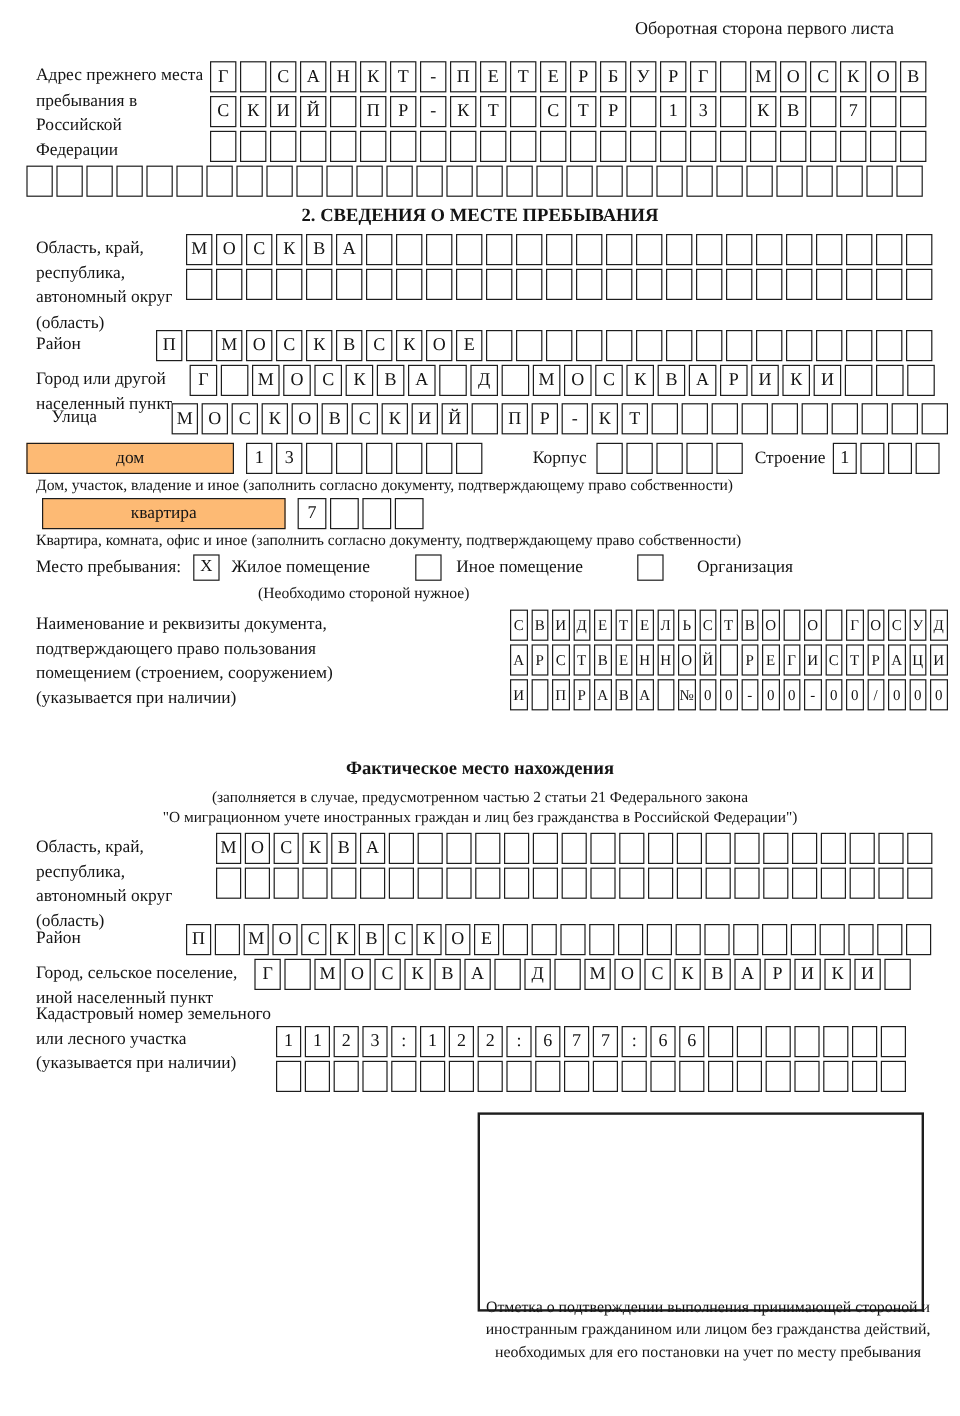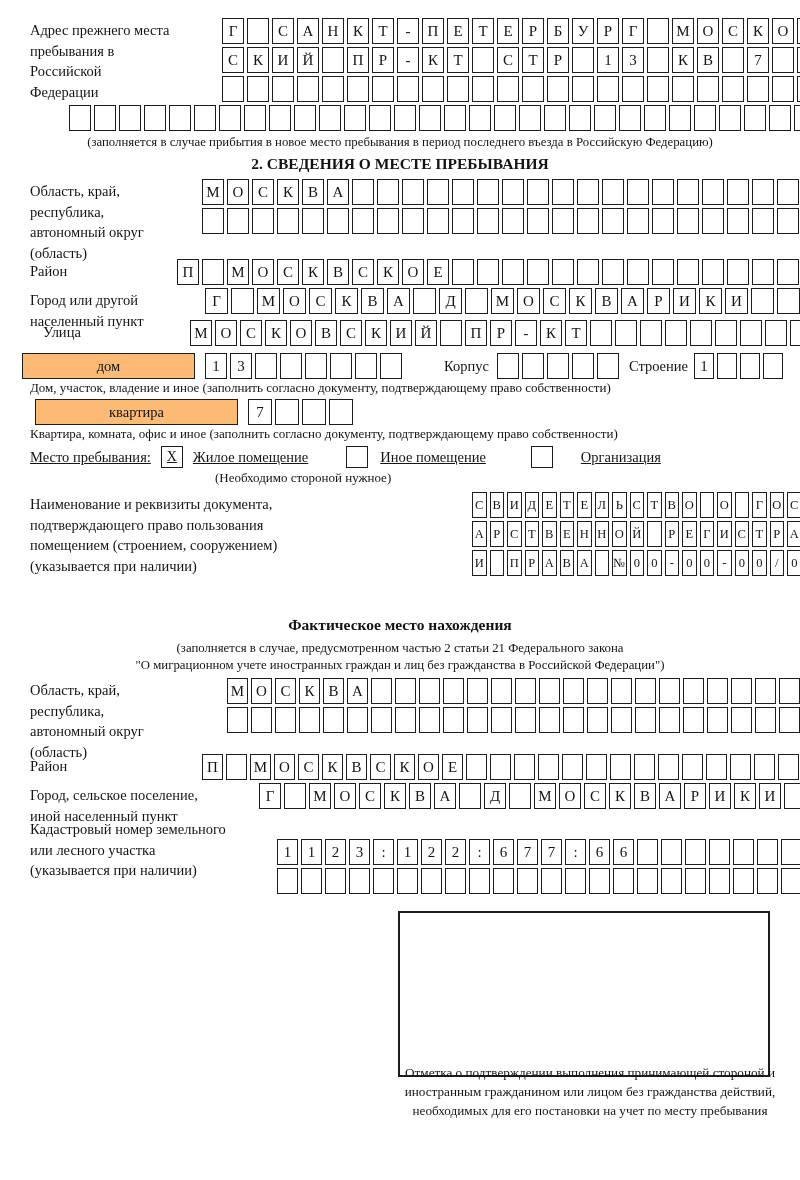--- a/index.html
+++ b/index.html
@@ -1,21 +1,21 @@
 <!DOCTYPE html>
 <html><head>
 <meta charset="utf-8">
 <style>
   html,body{margin:0;padding:0;background:#fff;}
   .page{
     width:800px;height:1180px;position:relative;overflow:hidden;background:#fff;
     font-family:"Liberation Serif","DejaVu Serif",serif;color:#141414;
   }
   .hdr{ text-align:right;padding:16px 55px 0 0;font-size:15px;}
-  .blk{position:relative;padding-left:47px;}
+  .blk{position:relative;}
   .lbl{position:absolute;left:30px;top:2px;font-size:14.5px;line-height:20.5px;}
   .grid{display:flex;gap:3px;margin-bottom:3px;}
   .cell{
     height:26px;border:1.6px solid #1d1d1d;box-sizing:border-box;flex:0 0 auto;
     display:flex;align-items:center;justify-content:center;font-size:15px;line-height:1;background:#fff;
   }
   .cw22 .cell{width:22px;}
   .cw21 .cell{width:21px;}
   .cw23 .cell{width:23px;}
   .cw24 .cell{width:24px;}
@@ -34,20 +34,21 @@
   }
   .inl{font-size:14.5px;}
   .stamp-box{position:absolute;left:398px;top:4px;width:368px;height:162px;border:2px solid #1d1d1d;background:#fff;}
   .stamp-cap{position:absolute;left:388px;top:156px;width:404px;text-align:center;font-size:13.2px;line-height:19px;}
 </style>
 </head>
 <body>
 
 <div class="page">
 
+  <div class="hdr">Оборотная сторона первого листа</div>
 
   <div class="blk" style="margin-top:18px;height:116px;">
     <div class="lbl" style="width:142px;">Адрес прежнего места пребывания в Российской Федерации</div>
     <div class="grid cw22" style="margin-left:175px;">
         <span class="cell filled">Г</span>
         <span class="cell"></span>
         <span class="cell filled">С</span>
         <span class="cell filled">А</span>
         <span class="cell filled">Н</span>
         <span class="cell filled">К</span>
@@ -148,21 +149,20 @@
         <span class="cell"></span>
         <span class="cell"></span>
         <span class="cell"></span>
         <span class="cell"></span>
         <span class="cell"></span>
         <span class="cell"></span>
         <span class="cell"></span>
         <span class="cell"></span>
       </div>
   </div>
-  <div class="note-c">(заполняется в случае прибытия в новое место пребывания в период последнего въезда в Российскую Федерацию)</div>
 
   <div class="h2">2. СВЕДЕНИЯ О МЕСТЕ ПРЕБЫВАНИЯ</div>
 
   <div class="blk" style="height:80px;">
     <div class="lbl" style="width:122px;">Область, край, республика, автономный округ (область)</div>
     <div class="grid cw22" style="margin-left:155px;">
         <span class="cell filled">М</span>
         <span class="cell filled">О</span>
         <span class="cell filled">С</span>
         <span class="cell filled">К</span>
@@ -345,21 +345,21 @@
     <div class="boxlbl" style="width:203px;">квартира</div>
     <div class="grid cw24" style="margin:0 0 0 10px;">
         <span class="cell filled">7</span>
         <span class="cell"></span>
         <span class="cell"></span>
         <span class="cell"></span>
       </div>
   </div>
   <div class="cap">Квартира, комната, офис и иное (заполнить согласно документу, подтверждающему право собственности)</div>
 
-  <div style="display:flex;align-items:center;margin:4px 0 2px 30px;text-decoration:underline;">
+  <div style="display:flex;align-items:center;margin:4px 0 2px 30px;">
     <span class="inl">Место пребывания:</span>
     <span class="chk" style="margin-left:10px;">X</span>
     <span class="inl" style="margin-left:10px;">Жилое помещение</span>
     <span class="chk" style="margin-left:38px;"></span>
     <span class="inl" style="margin-left:12px;">Иное помещение</span>
     <span class="chk" style="margin-left:45px;"></span>
     <span class="inl" style="margin-left:28px;">Организация</span>
   </div>
   <div style="margin-left:215px;font-size:13px;">(Необходимо стороной нужное)</div>
 

